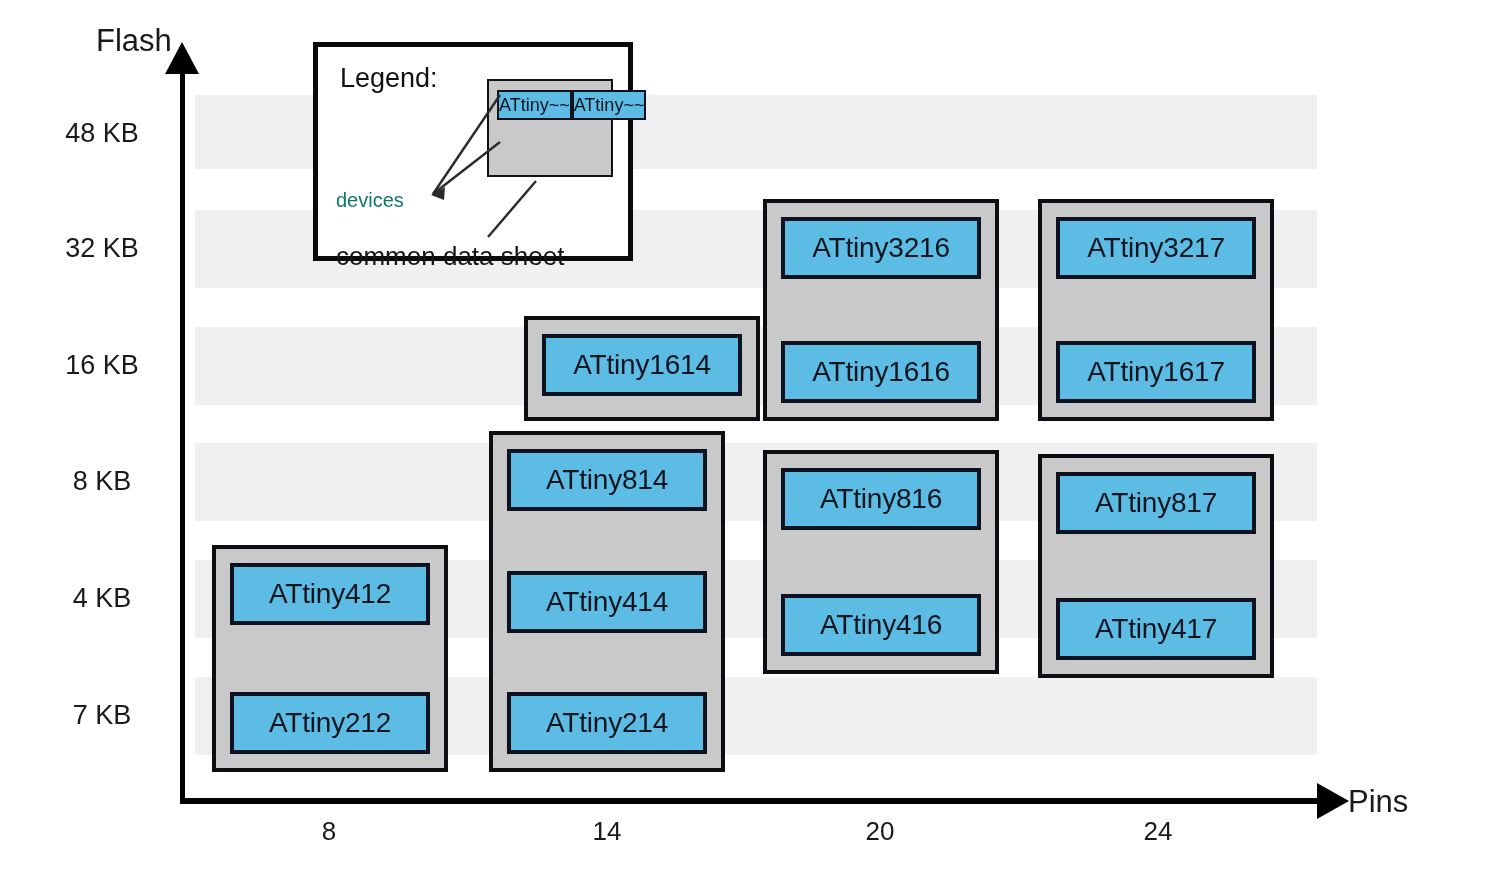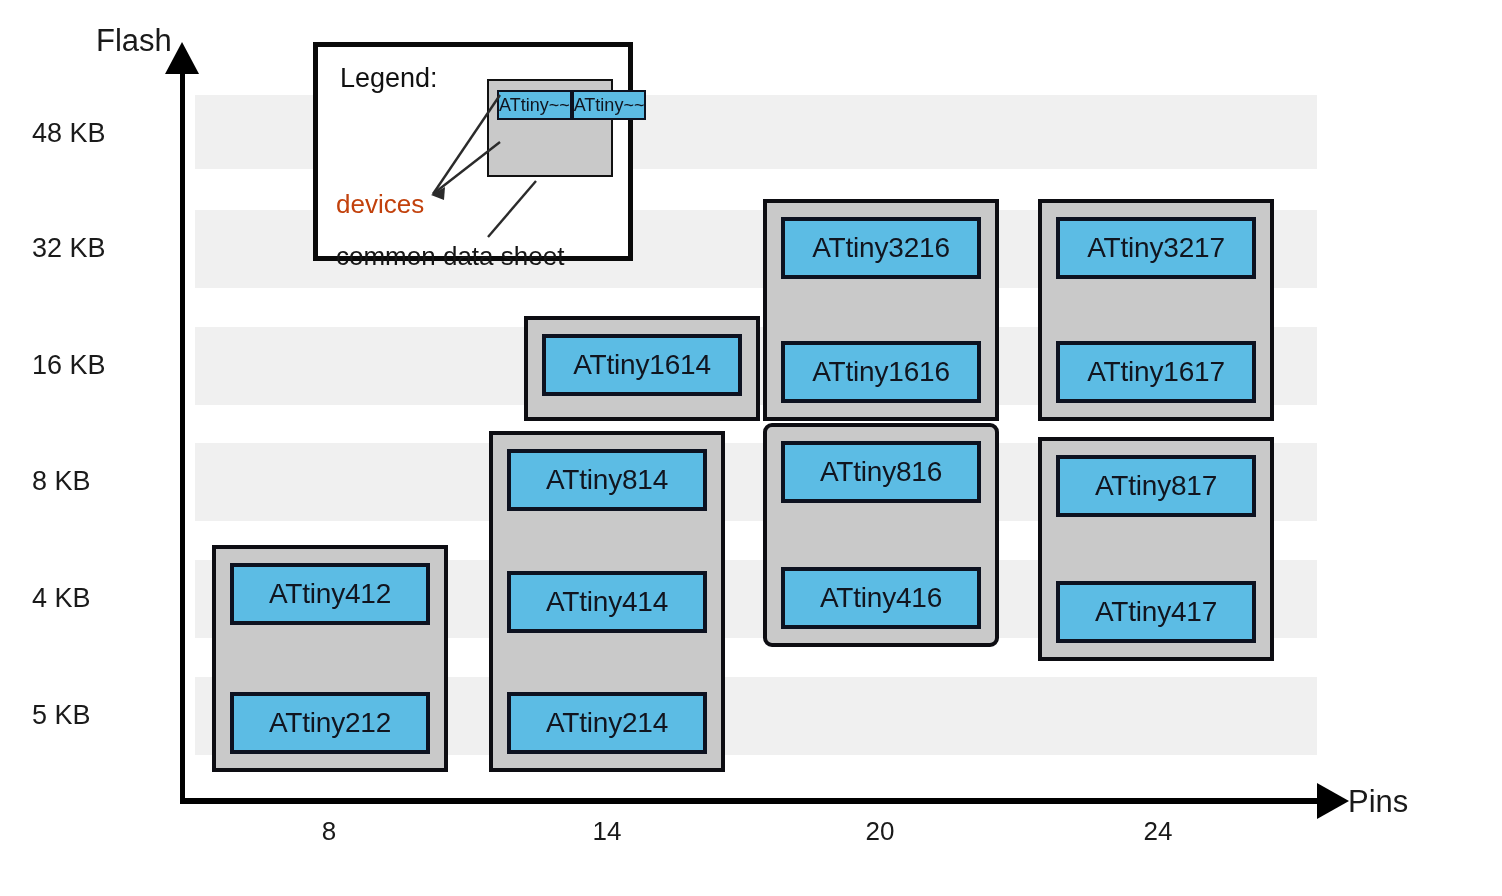--- a/index.html
+++ b/index.html
@@ -26,21 +26,21 @@
     position:absolute;left:1317px;top:783px;width:0;height:0;
     border-top:18px solid transparent;border-bottom:18px solid transparent;
     border-left:32px solid #000;
   }
 
   
   .axis-title{position:absolute;font-size:31px;color:#1a1a1a;white-space:nowrap;}
   #flash-title{left:96px;top:23px;}
   #pins-title{left:1348px;top:784px;}
   .ytick{
-    position:absolute;right:0;width:140px;text-align:left;
+    position:absolute;right:0;width:140px;text-align:center;
     font-size:27px;color:#1a1a1a;white-space:nowrap;
   }
   .ytick-wrap{position:absolute;left:0;width:172px;}
   .xtick{
     position:absolute;top:816px;width:120px;margin-left:-60px;
     text-align:center;font-size:26px;color:#1a1a1a;
   }
 
   
   .group{
@@ -60,21 +60,21 @@
     font-size:28px;color:#11151f;white-space:nowrap;
     letter-spacing:-0.2px;
   }
 
   
   #legend{
     position:absolute;left:313px;top:42px;width:320px;height:219px;
     background:#ffffff;border:5px solid #0a0a0a;box-sizing:border-box;
   }
   #legend-title{position:absolute;left:22px;top:16px;font-size:27px;font-weight:normal;color:#111;}
-  #legend-devices{position:absolute;left:18px;top:142px;font-size:26px;color:#c2410c;}
+  #legend-devices{position:absolute;left:18px;top:142px;font-size:20px;color:#0f766e;}
   #legend-sheet{position:absolute;left:18px;top:194px;font-size:26px;color:#151515;}
   #legend-groupbox{
     position:absolute;left:169px;top:32px;width:126px;height:98px;
     background:#c9c9c9;border:2px solid #111;box-sizing:border-box;
     display:flex;flex-direction:row;justify-content:space-between;padding:9px 8px;
   }
   .legend-chip{
     background:#5cbce4;border:2px solid #0d1220;box-sizing:border-box;
     height:30px;display:flex;align-items:center;justify-content:center;
     font-size:18px;color:#11151f;white-space:nowrap;
@@ -110,21 +110,21 @@
   <div class="ytick-wrap" style="top:350px;">
     <div class="ytick">16 KB</div>
   </div>
   <div class="ytick-wrap" style="top:466px;">
     <div class="ytick">8 KB</div>
   </div>
   <div class="ytick-wrap" style="top:583px;">
     <div class="ytick">4 KB</div>
   </div>
   <div class="ytick-wrap" style="top:700px;">
-    <div class="ytick">5 KB</div>
+    <div class="ytick">7 KB</div>
   </div>
 
   <div class="xtick" style="left:329px;">8</div>
   <div class="xtick" style="left:607px;">14</div>
   <div class="xtick" style="left:880px;">20</div>
   <div class="xtick" style="left:1158px;">24</div>
 
   <div class="group" style="left:212px;top:545px;width:236px;height:227px;">
     <div class="chip">ATtiny412</div>
     <div class="chip">ATtiny212</div>
@@ -138,31 +138,31 @@
     <div class="chip">ATtiny814</div>
     <div class="chip">ATtiny414</div>
     <div class="chip">ATtiny214</div>
   </div>
 
   <div class="group" style="left:763px;top:199px;width:236px;height:222px;">
     <div class="chip">ATtiny3216</div>
     <div class="chip">ATtiny1616</div>
   </div>
 
-  <div class="group" style="left:763px;top:423px;width:236px;height:224px;border-radius:9px;">
+  <div class="group" style="left:763px;top:450px;width:236px;height:224px;">
     <div class="chip">ATtiny816</div>
     <div class="chip">ATtiny416</div>
   </div>
 
   <div class="group" style="left:1038px;top:199px;width:236px;height:222px;">
     <div class="chip">ATtiny3217</div>
     <div class="chip">ATtiny1617</div>
   </div>
 
-  <div class="group" style="left:1038px;top:437px;width:236px;height:224px;">
+  <div class="group" style="left:1038px;top:454px;width:236px;height:224px;">
     <div class="chip">ATtiny817</div>
     <div class="chip">ATtiny417</div>
   </div>
 
   <div id="legend">
     <div id="legend-title">Legend:</div>
     <div id="legend-devices">devices</div>
     <div id="legend-sheet">common data sheet</div>
 
     <div id="legend-groupbox">

